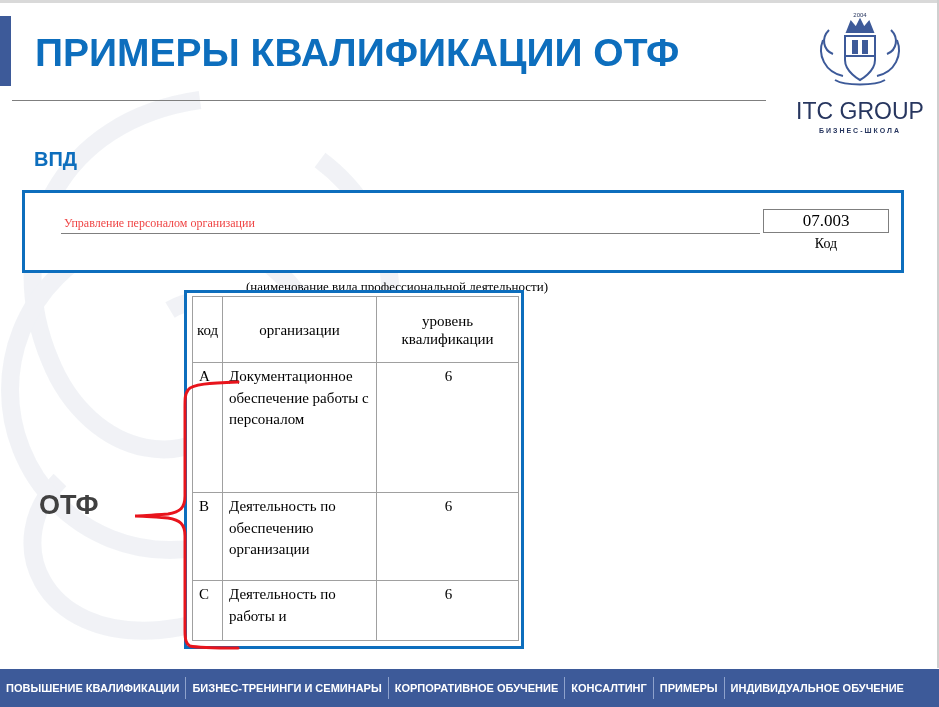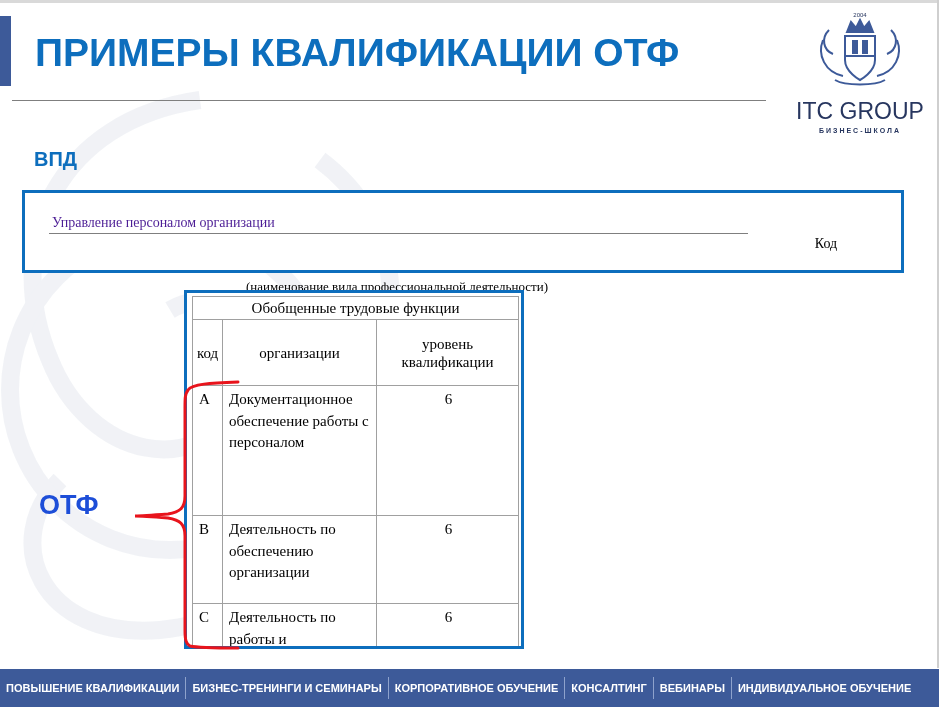--- a/index.html
+++ b/index.html
@@ -33,22 +33,22 @@
   }
   .label-vpd {
     position: absolute; left: 34px; top: 148px;
     font-size: 20px; font-weight: bold; color: #0d6ebd;
   }
   .vpd-box {
     position: absolute; left: 22px; top: 190px; width: 876px; height: 77px;
     border: 3px solid #0d6ebd; background: #fff;
   }
   .vpd-name {
-    position: absolute; left: 24px; top: 20px; width: 696px;
-    font-family: "Liberation Serif", serif; font-size: 14px; color: #4c1d95;
+    position: absolute; left: 36px; top: 20px; width: 696px;
+    font-family: "Liberation Serif", serif; font-size: 12px; color: #ef4444;
     border-bottom: 1px solid #7f7f7f; padding-left: 3px; line-height: 20px;
   }
   .vpd-caption {
     position: absolute; left: 24px; top: 43px; width: 696px; text-align: center;
     font-family: "Liberation Serif", serif; font-size: 13px; color: #000; margin-top: 43px;
   }
   .vpd-code {
     position: absolute; left: 738px; top: 16px; width: 124px; height: 22px;
     border: 1px solid #7f7f7f; text-align: center;
     font-family: "Liberation Serif", serif; font-size: 17px; line-height: 22px; color: #000;
@@ -68,21 +68,21 @@
   }
   table.otf td, table.otf th { border: 1px solid #a0a0a0; font-weight: normal; }
   table.otf th.span { height: 22px; text-align: center; padding: 0; }
   table.otf th.h { height: 63px; text-align: center; vertical-align: middle; line-height: 18px; }
   table.otf td { vertical-align: top; padding: 3px 4px 0 6px; line-height: 21.5px; }
   table.otf td.lvl { text-align: center; }
   .col-kod { width: 27px; }
   .col-name { width: 151px; }
   .label-otf {
     position: absolute; left: 39px; top: 490px;
-    font-size: 27px; font-weight: bold; color: #1d4ed8;
+    font-size: 27px; font-weight: bold; color: #404040;
   }
   .brace { position: absolute; left: 130px; top: 378px; width: 112px; height: 272px; }
   .footer {
     position: absolute; left: 0; top: 669px; width: 939px; height: 38px;
     background: #3d5a99; display: flex; align-items: center;
     padding-left: 6px; box-sizing: border-box;
   }
   .footer-item {
     color: #ffffff; font-size: 11px; font-weight: bold; white-space: nowrap;
     padding: 0 6px;
@@ -125,29 +125,27 @@
   </svg>
   <div class="logo-name">ITC GROUP</div>
   <div class="logo-sub">БИЗНЕС-ШКОЛА</div>
 </div>
 
 <div class="label-vpd">ВПД</div>
 
 <div class="vpd-box">
   <div class="vpd-name">Управление персоналом организации</div>
   <div class="vpd-caption">(наименование вида профессиональной деятельности)</div>
+  <div class="vpd-code">07.003</div>
   <div class="vpd-code-caption">Код</div>
 </div>
 
 <div class="otf-box">
   <table class="otf">
     <tbody>
-        <tr>
-      <th class="span" colspan="3">Обобщенные трудовые функции</th>
-    </tr>
     <tr>
       <th class="h col-kod">код</th>
       <th class="h col-name">организации</th>
       <th class="h">уровень квалификации</th>
     </tr>
     <tr style="height:130px;">
       <td>A</td>
       <td>Документационное обеспечение работы с персоналом</td>
       <td class="lvl">6</td>
     </tr>
@@ -173,16 +171,16 @@
 
 <div class="footer">
   <span class="footer-item">ПОВЫШЕНИЕ КВАЛИФИКАЦИИ</span>
   <span class="footer-sep"></span>
   <span class="footer-item">БИЗНЕС-ТРЕНИНГИ И СЕМИНАРЫ</span>
   <span class="footer-sep"></span>
   <span class="footer-item">КОРПОРАТИВНОЕ ОБУЧЕНИЕ</span>
   <span class="footer-sep"></span>
   <span class="footer-item">КОНСАЛТИНГ</span>
   <span class="footer-sep"></span>
-  <span class="footer-item">ВЕБИНАРЫ</span>
+  <span class="footer-item">ПРИМЕРЫ</span>
   <span class="footer-sep"></span>
   <span class="footer-item">ИНДИВИДУАЛЬНОЕ ОБУЧЕНИЕ</span>
 </div>
 
 </body></html>

